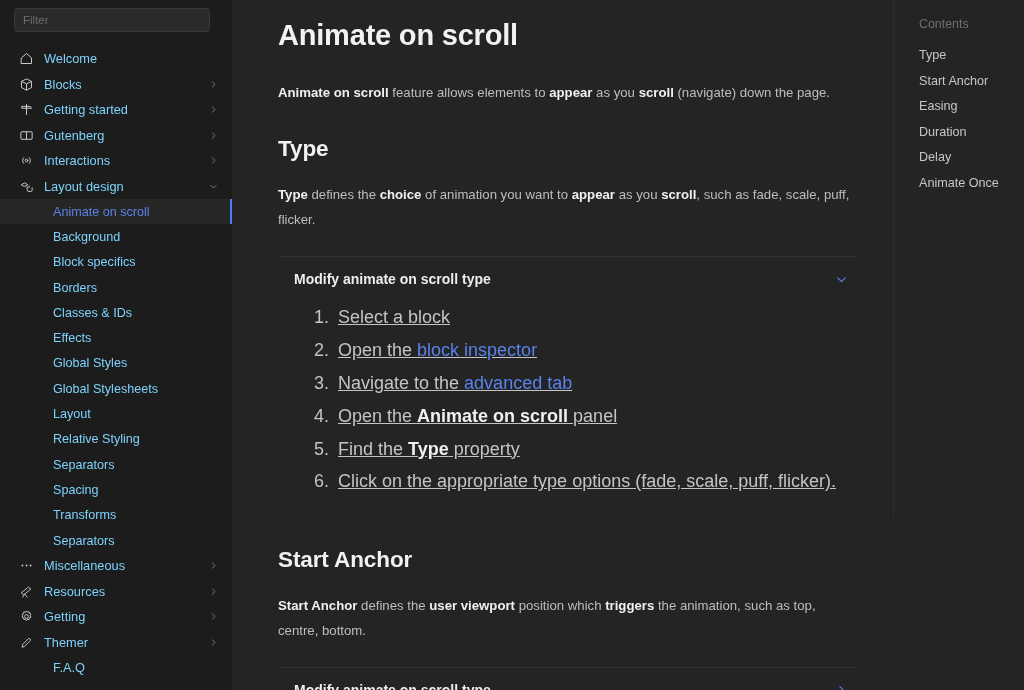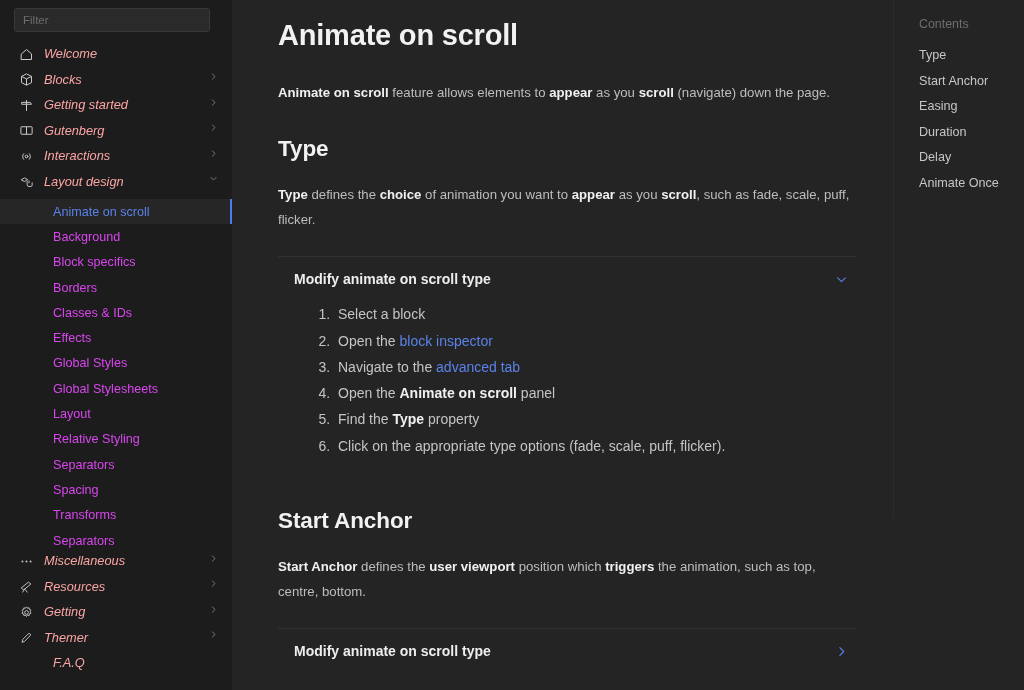--- a/index.html
+++ b/index.html
@@ -44,29 +44,28 @@
     font-family: "Liberation Sans", sans-serif;
     padding: 0 8px;
     outline: none;
   }
   .filter-input::placeholder { color: #6d6d6d; }
 
   .nav { padding-top: 2px; }
 
   .nav-item {
     display: flex;
-    align-items: flex-start;
+    align-items: center;
     height: 25.5px;
     padding: 0 14px 0 18px;
-    color: #fca5a5;
+    color: #7dd3fc;
     font-size: 12.8px;
     cursor: pointer;
     position: relative;
     white-space: nowrap;
-    font-style: italic;
   }
 
   .nav-icon {
     width: 16px;
     height: 16px;
     margin-right: 10px;
     flex: 0 0 16px;
     display: flex;
     align-items: center;
     justify-content: center;
@@ -87,21 +86,21 @@
   }
   .nav-chevron svg { width: 9px; height: 9px; display: block; }
 
   
   .nav-sub {
     display: flex;
     align-items: center;
     height: 25.3px;
     padding-left: 53px;
     padding-right: 14px;
-    color: #d946ef;
+    color: #7dd3fc;
     font-size: 12.6px;
     cursor: pointer;
     position: relative;
     white-space: nowrap;
   }
 
   .nav-sub.active {
     background: #262626;
     color: #5b82e8;
   }
@@ -184,25 +183,26 @@
   .accordion-chevron svg { width: 13px; height: 13px; display: block; }
 
   .accordion-body { padding: 2px 0 16px 0; }
 
   ol.steps {
     list-style: decimal;
     padding-left: 56px;
     margin: 0;
   }
   ol.steps li {
-    font-size: 14px;
+    font-size: 18px;
     line-height: 1.63;
     color: #c4c4c4;
     padding-left: 4px;
     margin-bottom: 3.5px;
+    text-decoration: underline;
   }
   ol.steps li b { color: #f0f0f0; font-weight: bold; }
   .lnk { color: #5b82e8; cursor: pointer; }
 
   
   .toc {
     width: 131px;
     min-width: 131px;
     height: 518px;
     background: #242424;

